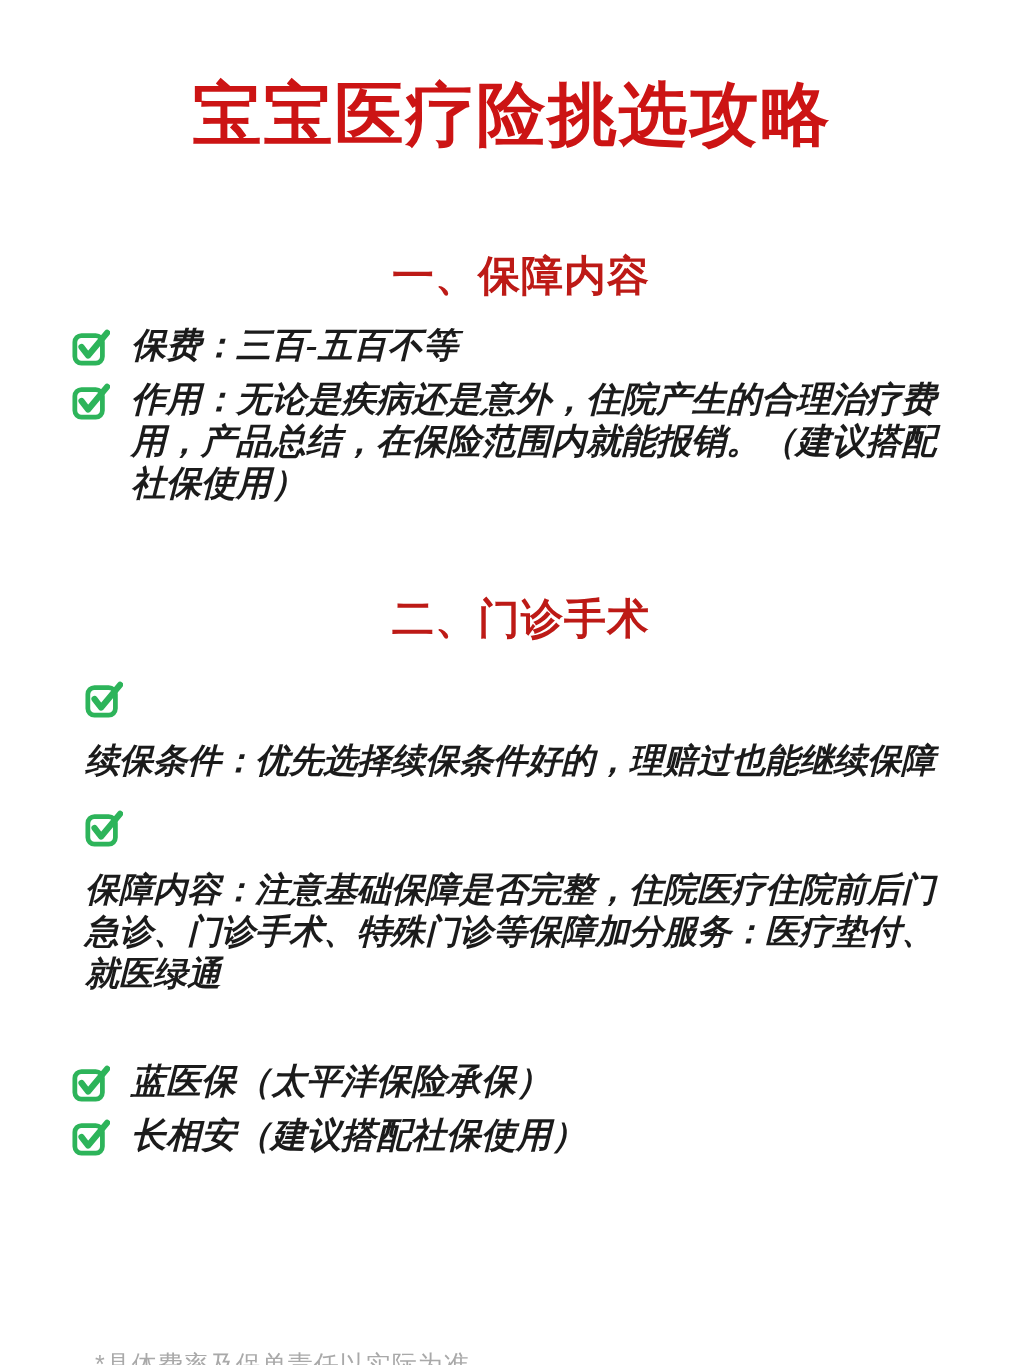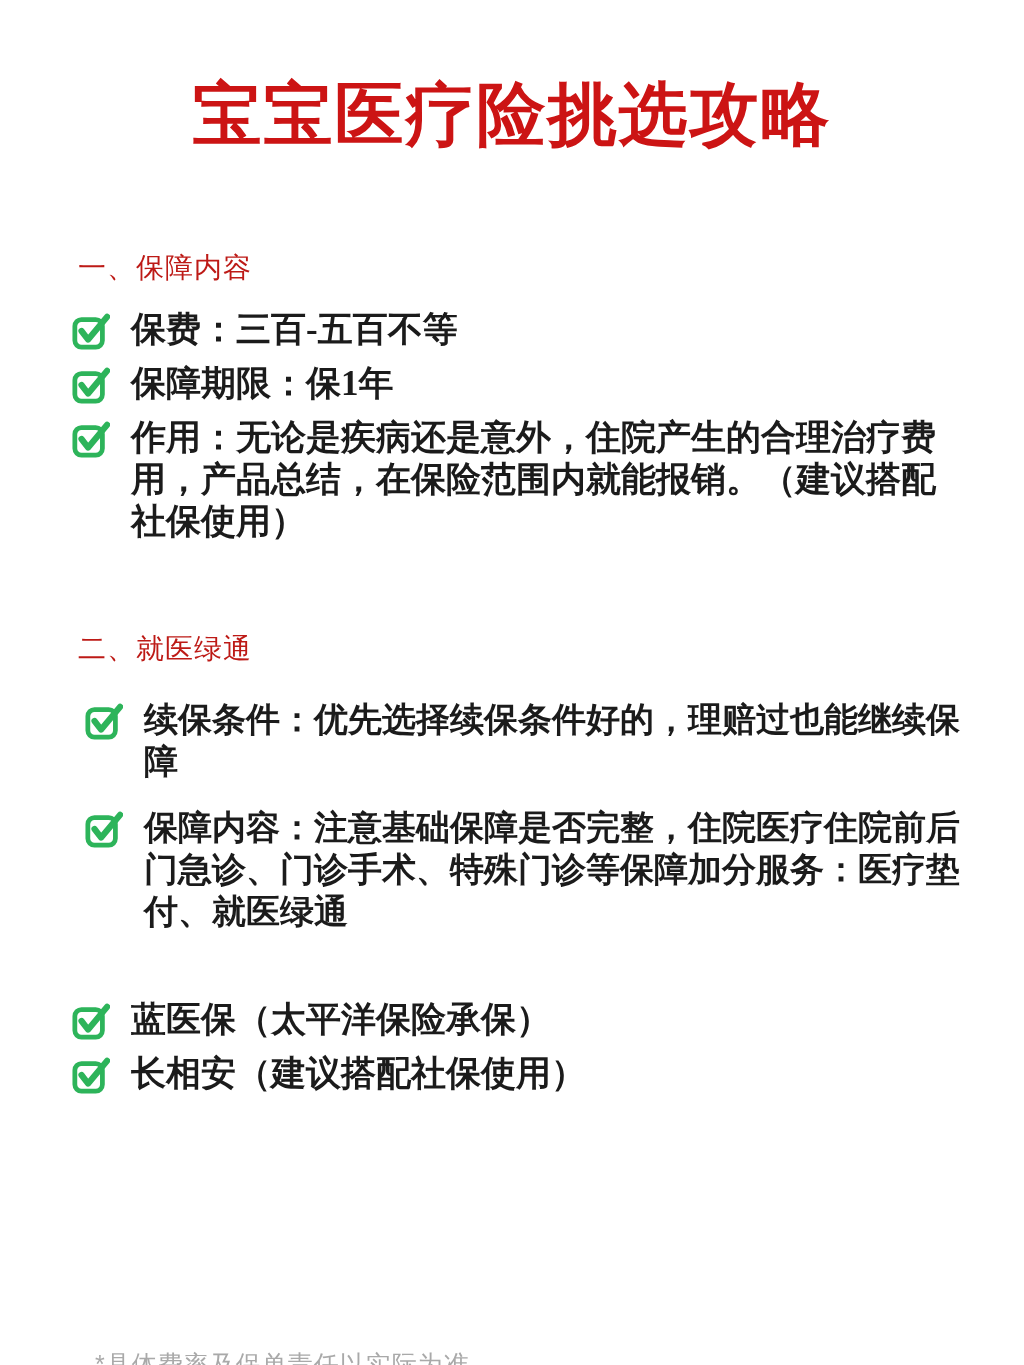--- a/index.html
+++ b/index.html
@@ -21,44 +21,46 @@
     text-align: center;
     font-family: "Liberation Sans", sans-serif;
     font-weight: 900;
     font-size: 69px;
     line-height: 1.3;
     letter-spacing: 2px;
     color: #cc1414;
     white-space: nowrap;
   }
   .sec-heading {
-    font-weight: 400;
-    font-size: 28px;
+    font-weight: 700;
+    font-size: 42px;
     line-height: 1.15;
     color: #bd1a16;
     padding-left: 18px;
     letter-spacing: 1px;
+    text-align: center;
   }
   .sec-1 { margin-top: 92px; }
   .sec-2 { margin-top: 90px; }
   .sec-3 { margin-top: 66px; }
   .items { margin-top: 25px; }
   .sec-2 .items { margin-top: 34px; margin-left: 13px; }
   .sec-3 .items { margin-top: 34px; }
   .item {
     display: flex;
     align-items: flex-start;
     gap: 21px;
     padding-left: 12px;
     margin-bottom: 12px;
     font-weight: 700;
     font-size: 35px;
     line-height: 42px;
+    font-style: italic;
   }
-  .sec-2 .item { margin-bottom: 24px; font-size: 34px; }
+  .sec-2 .item { margin-bottom: 24px; font-size: 34px; flex-direction: column; }
   .item-text { flex: 1 1 auto; letter-spacing: 0; }
   .check {
     flex: 0 0 auto;
     width: 38px;
     height: 42px;
     display: inline-block;
     position: relative;
     top: 1px;
   }
   .check svg { display: block; width: 38px; height: 42px; }
@@ -92,36 +94,27 @@
         </span>
         <span class="item-text">保费：三百-五百不等</span>
       </div>
       <div class="item">
         <span class="check">
           <svg viewBox="0 0 40 44" fill="none" xmlns="http://www.w3.org/2000/svg">
             <rect x="3" y="10" width="29" height="29" rx="7" stroke="#2db45a" stroke-width="5"></rect>
             <path d="M10 22 L17 31 L37 7" stroke="#2db45a" stroke-width="6.5" stroke-linecap="round" stroke-linejoin="round"></path>
           </svg>
         </span>
-        <span class="item-text">保障期限：保1年</span>
-      </div>
-      <div class="item">
-        <span class="check">
-          <svg viewBox="0 0 40 44" fill="none" xmlns="http://www.w3.org/2000/svg">
-            <rect x="3" y="10" width="29" height="29" rx="7" stroke="#2db45a" stroke-width="5"></rect>
-            <path d="M10 22 L17 31 L37 7" stroke="#2db45a" stroke-width="6.5" stroke-linecap="round" stroke-linejoin="round"></path>
-          </svg>
-        </span>
         <span class="item-text">作用：无论是疾病还是意外，住院产生的合理治疗费用，产品总结，在保险范围内就能报销。（建议搭配社保使用）</span>
       </div>
     </div>
   </section>
 
   <section class="sec sec-2">
-    <h2 class="sec-heading">二、就医绿通</h2>
+    <h2 class="sec-heading">二、门诊手术</h2>
     <div class="items">
       <div class="item">
         <span class="check">
           <svg viewBox="0 0 40 44" fill="none" xmlns="http://www.w3.org/2000/svg">
             <rect x="3" y="10" width="29" height="29" rx="7" stroke="#2db45a" stroke-width="5"></rect>
             <path d="M10 22 L17 31 L37 7" stroke="#2db45a" stroke-width="6.5" stroke-linecap="round" stroke-linejoin="round"></path>
           </svg>
         </span>
         <span class="item-text">续保条件：优先选择续保条件好的，理赔过也能继续保障</span>
       </div>

